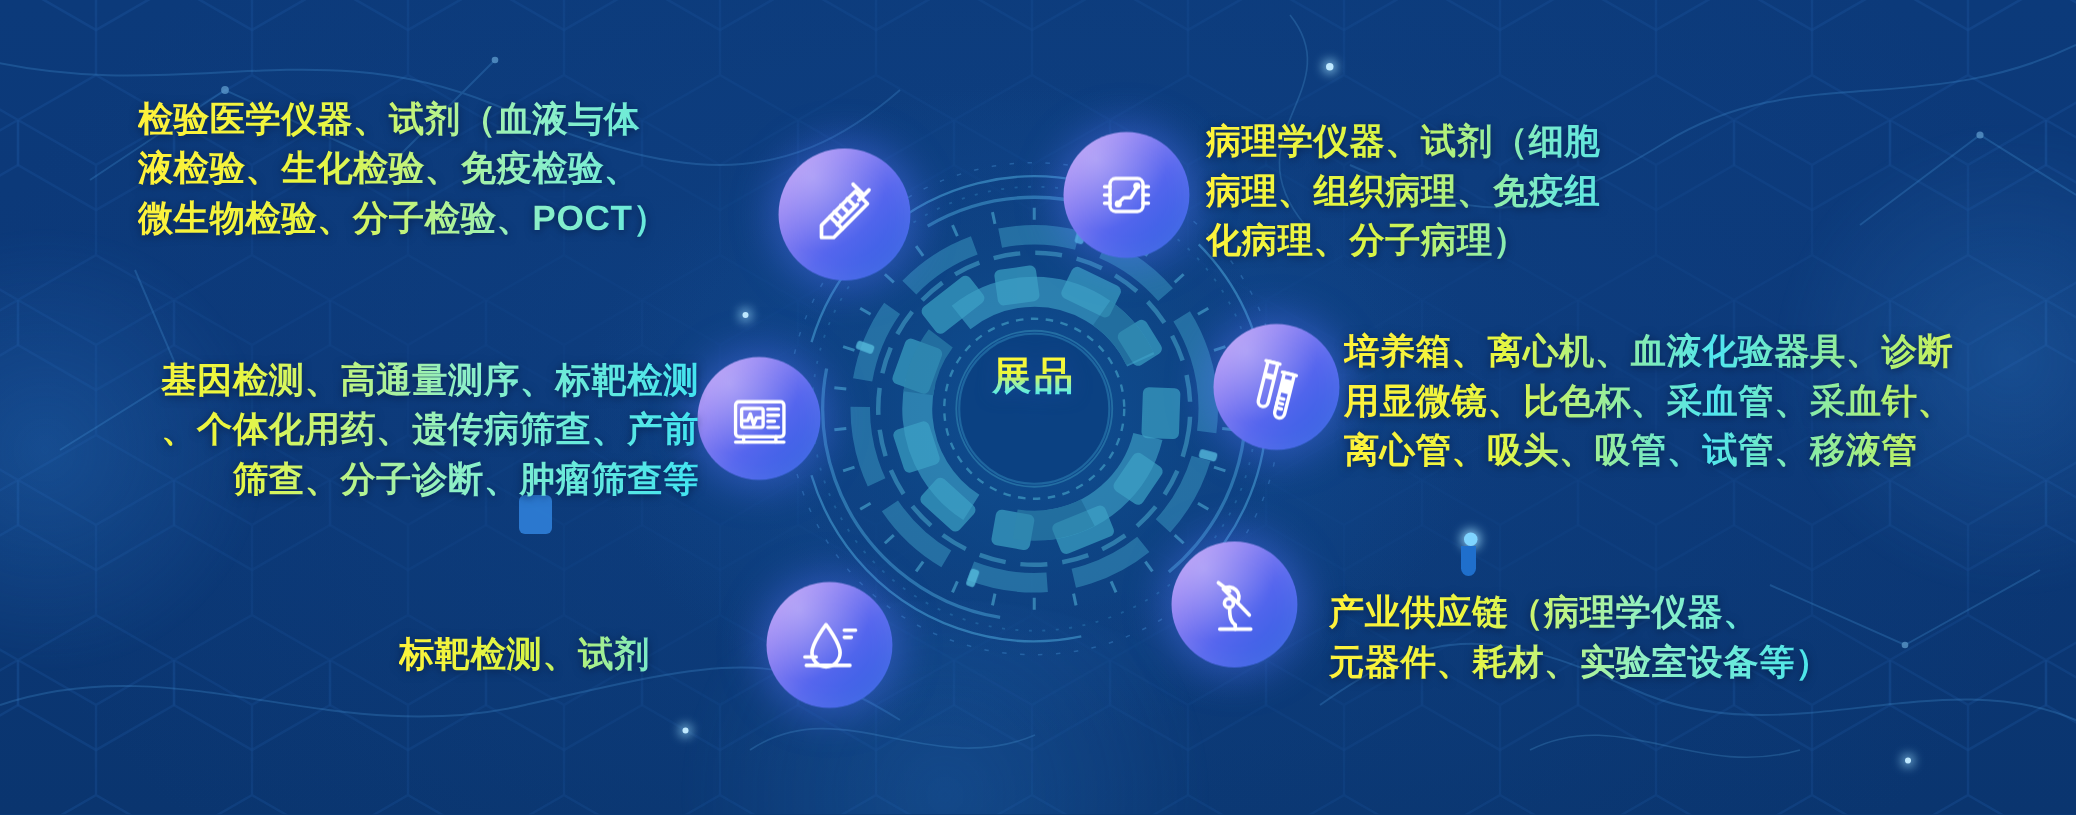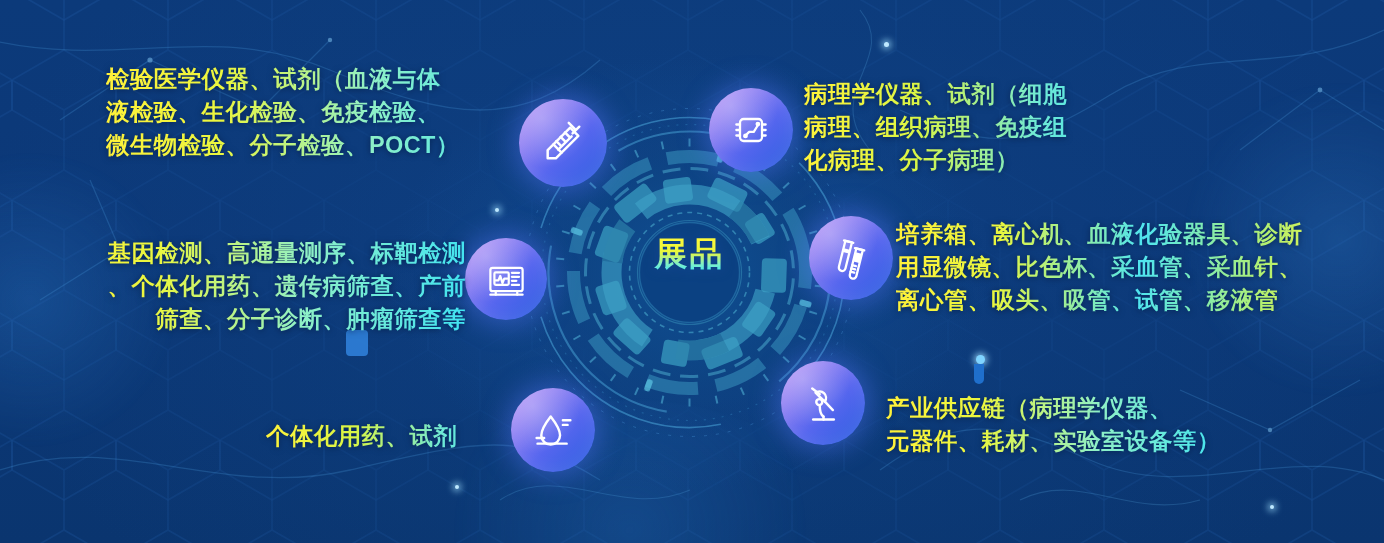--- a/index.html
+++ b/index.html
@@ -52,21 +52,21 @@
     width:345px; height:345px;
   }
   #ring-wrap svg { display:block; width:345px; height:345px; }
 
   #center-label {
     position:absolute;
     left:517px; top:237px;
     width:345px;
     text-align:center;
     line-height:1.06;
-    font-size:33px;
+    font-size:26px;
     font-weight:bold;
     letter-spacing:2px;
     background: linear-gradient(180deg,#fff93a 0%, #e9f73c 42%, #7ef0c8 78%, #3fe6f5 100%);
     -webkit-background-clip:text;
     background-clip:text;
     color:transparent;
     -webkit-text-fill-color:transparent;
     text-shadow:none;
     filter: drop-shadow(0 0 6px rgba(20,70,150,0.9));
     z-index:6;
@@ -105,21 +105,21 @@
     -webkit-text-fill-color:transparent;
     filter: drop-shadow(0 1px 3px rgba(4,28,70,0.85));
   }
   
   .g-yc { background-image: linear-gradient(95deg,#fff13a 0%, #eaf63f 28%, #8ff0c6 62%, #3fe3f2 100%); }
   
   .g-ycy { background-image: linear-gradient(95deg,#fff13a 0%, #e8f63f 22%, #4fe5f0 52%, #b4f06f 78%, #fff13a 100%); }
   
   .g-yc2 { background-image: linear-gradient(95deg,#fff33a 0%, #d9f545 35%, #6fe9d6 70%, #36e0f2 100%); }
 
-  #t-topleft    { left:106px;  top:63px;  width:420px; }
+  #t-topleft    { left:92px;  top:63px;  width:420px; }
   #t-topright   { left:804px;  top:78px;  width:330px; }
   #t-midleft    { left:36px;   top:237px; width:430px;text-align:right; }
   #t-midright   { left:896px;  top:218px; width:470px; }
   #t-botleft    { left:266px;  top:420px; width:250px; }
   #t-botright   { left:886px;  top:392px; width:340px; }
 </style>
 </head>
 <body>
 
 <div id="stage">
@@ -407,17 +407,17 @@
 微生物检验、分子检验、POCT）</div>
   <div class="txt g-yc2" id="t-topright">病理学仪器、试剂（细胞
 病理、组织病理、免疫组
 化病理、分子病理）</div>
   <div class="txt g-yc" id="t-midleft">基因检测、高通量测序、标靶检测
 、个体化用药、遗传病筛查、产前
 筛查、分子诊断、肿瘤筛查等</div>
   <div class="txt g-ycy" id="t-midright">培养箱、离心机、血液化验器具、诊断
 用显微镜、比色杯、采血管、采血针、
 离心管、吸头、吸管、试管、移液管</div>
-  <div class="txt g-yc2" id="t-botleft">个体化用药、试剂</div>
+  <div class="txt g-yc2" id="t-botleft">标靶检测、试剂</div>
   <div class="txt g-yc" id="t-botright">产业供应链（病理学仪器、
 元器件、耗材、实验室设备等）</div>
 
 </div>
 
 </body></html>

